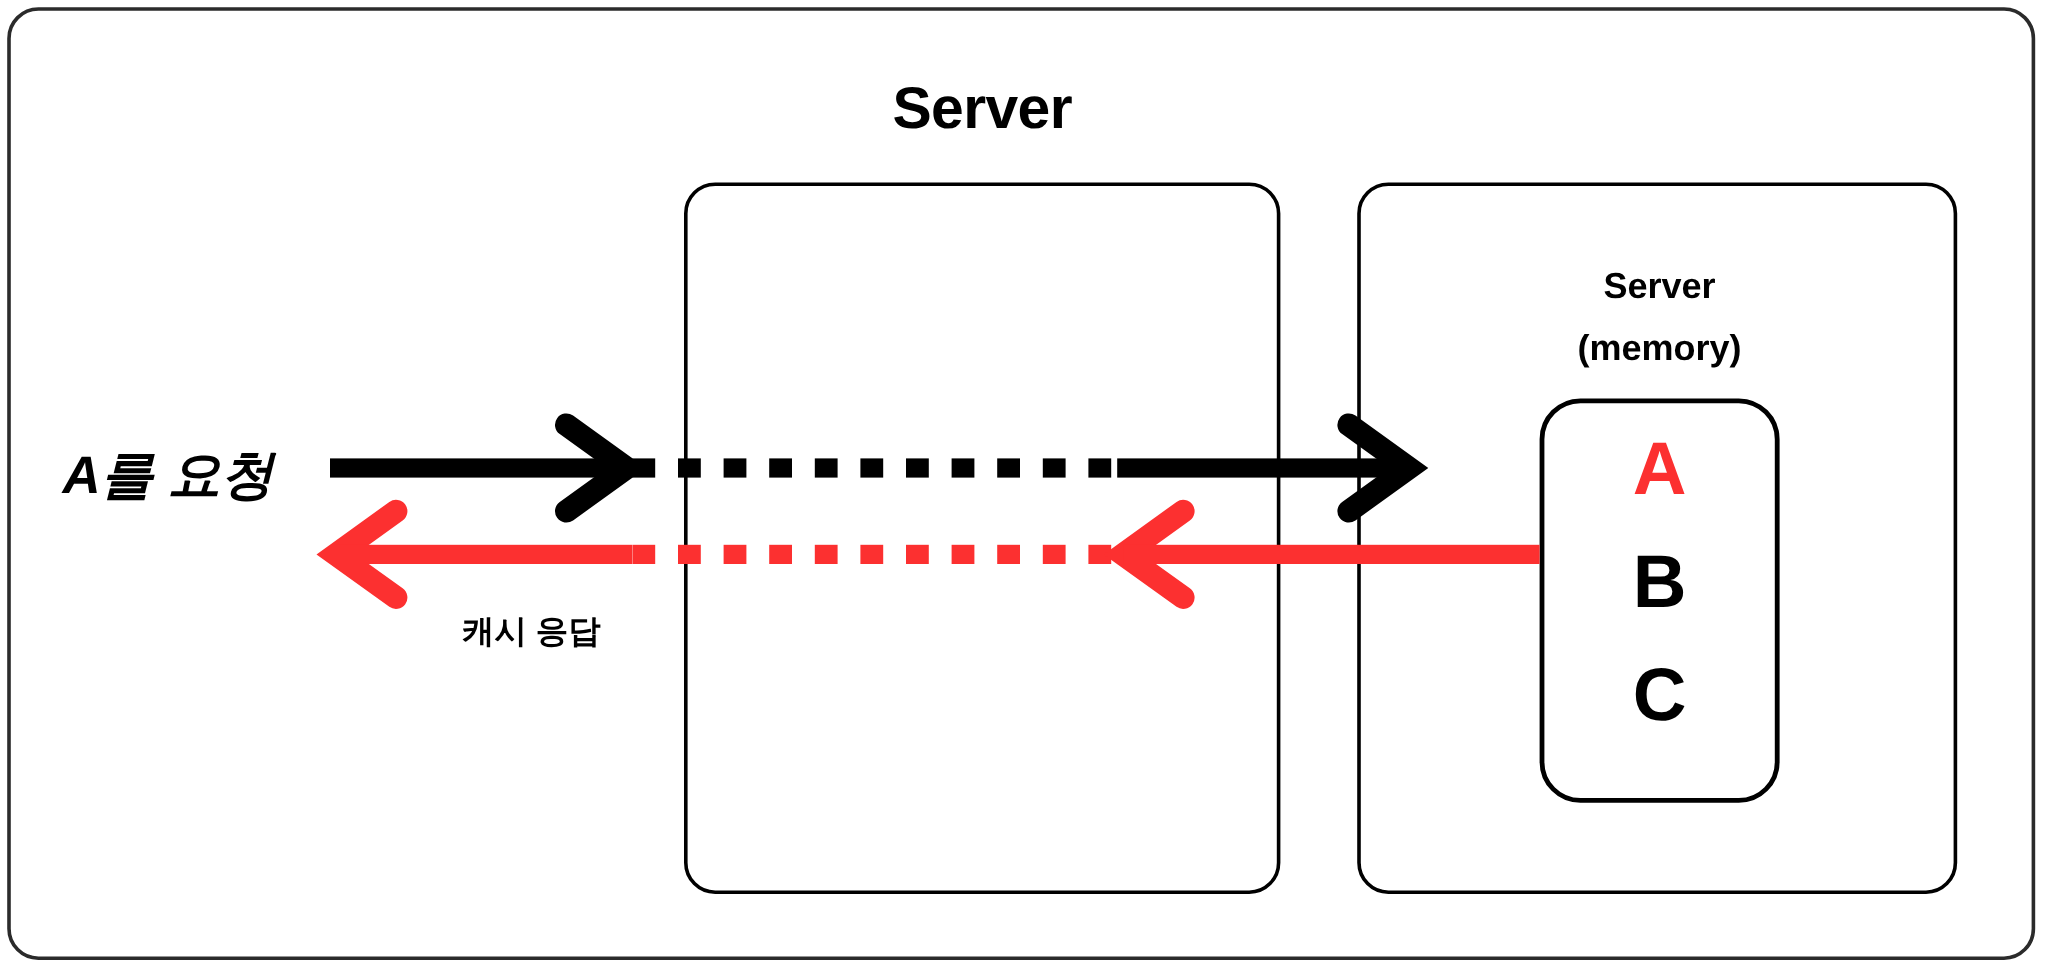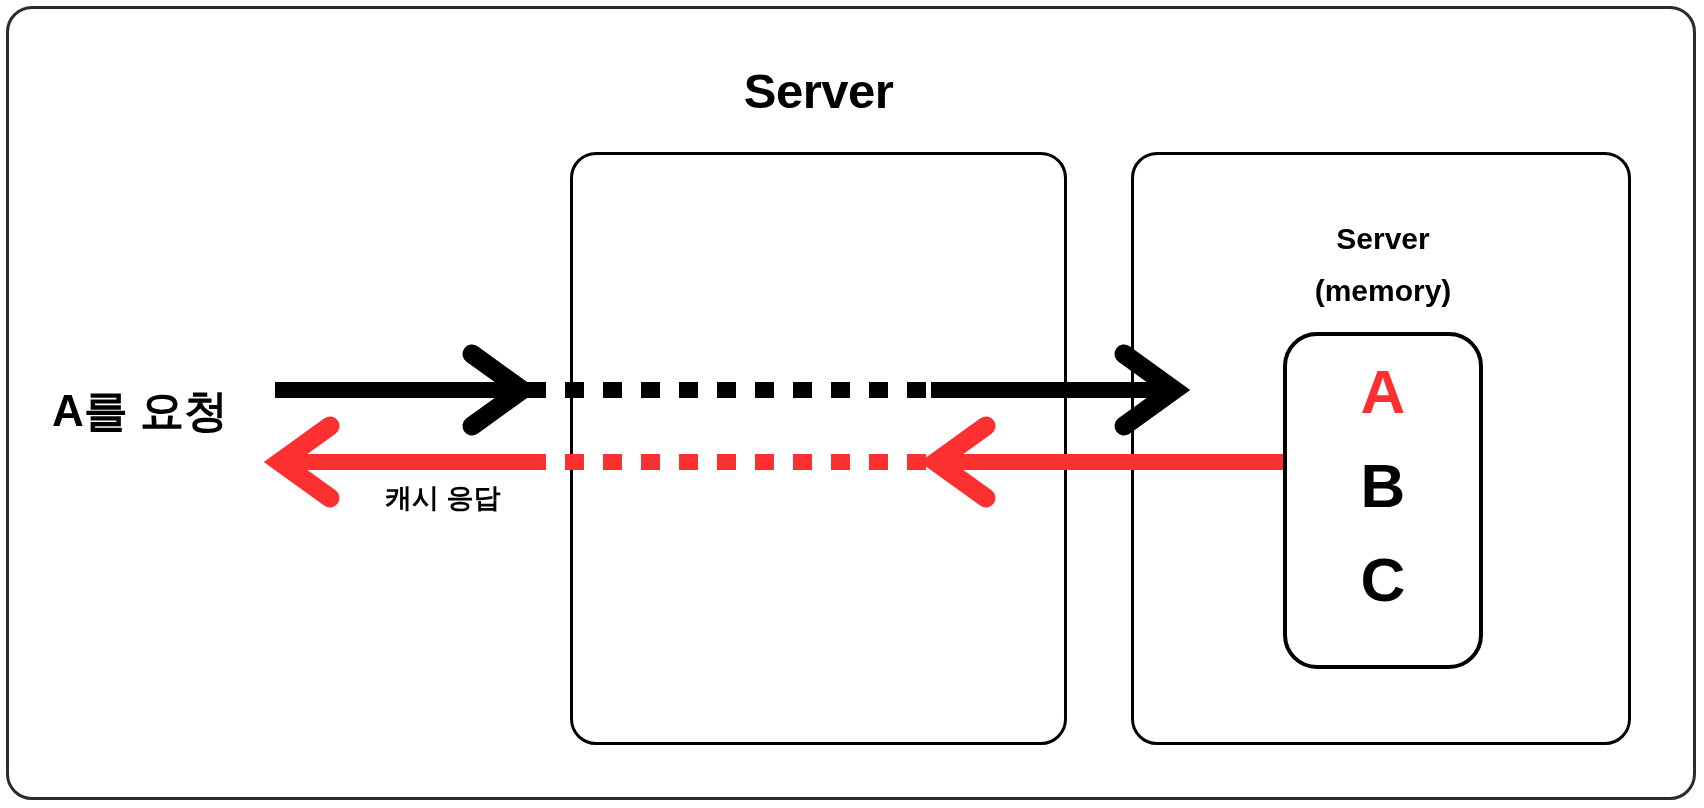--- a/index.html
+++ b/index.html
@@ -135,26 +135,27 @@
   .head svg { display: block; overflow: visible; }
   
   .label {
     position: absolute;
     color: #000000;
     font-weight: bold;
     white-space: nowrap;
   }
   #request-label {
     left: 52px;
-    top: 382px;
+    top: 367px;
     font-size: 44px;
+    font-style: italic;
   }
   #cache-response-label {
     left: 385px;
-    top: 480px;
+    top: 508px;
     font-size: 27px;
   }
 </style>
 </head>
 <body>
 
 <div id="canvas">
 
   <div class="outer-frame"></div>
 

